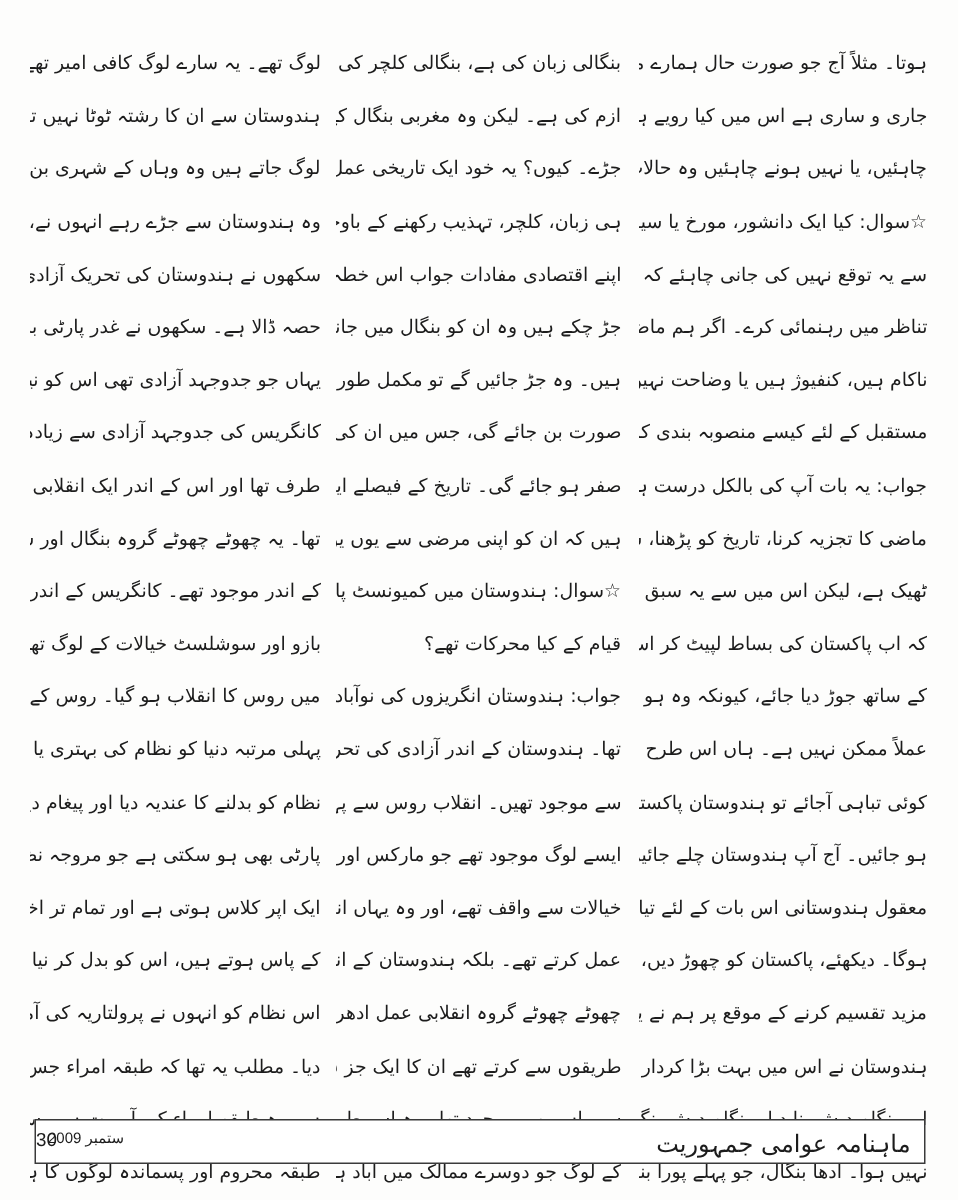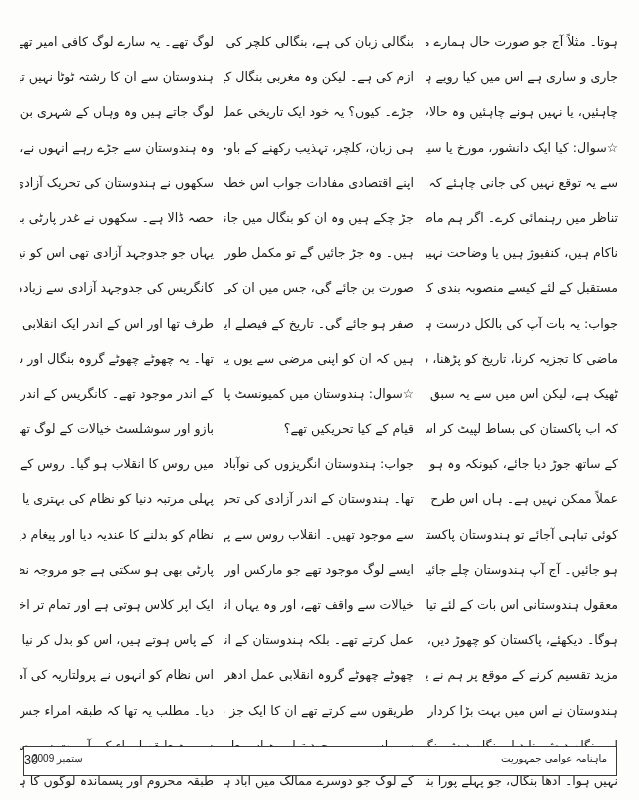--- a/index.html
+++ b/index.html
@@ -76,21 +76,21 @@
       width: 100%;
       top: 6px;
       text-align: left;
       font-family: "Liberation Sans", sans-serif;
       font-size: 12.5px;
     }
     .footer-title {
       position: absolute;
       right: 9px;
       top: 6px;
-      font-size: 10px;
+      font-size: 16px;
       direction: rtl;
     }
   </style>
 </head>
 <body>
 
 <div class="page">
 
   <div class="column col-right">
       <span class="line">ہوتا۔ مثلاً آج جو صورت حال ہمارے ملک میں</span>
@@ -121,21 +121,21 @@
       <span class="line">ازم کی ہے۔ لیکن وہ مغربی بنگال کے ساتھ نہیں</span>
       <span class="line">جڑے۔ کیوں؟ یہ خود ایک تاریخی عمل ہے۔ ایک</span>
       <span class="line">ہی زبان، کلچر، تہذیب رکھنے کے باوجود ان کے</span>
       <span class="line">اپنے اقتصادی مفادات جواب اس خطہ زمین سے</span>
       <span class="line">جڑ چکے ہیں وہ ان کو بنگال میں جانے سے روکتے</span>
       <span class="line">ہیں۔ وہ جڑ جائیں گے تو مکمل طور پر ایک مختلف</span>
       <span class="line">صورت بن جائے گی، جس میں ان کی اپنی حیثیت</span>
       <span class="line">صفر ہو جائے گی۔ تاریخ کے فیصلے ایسے نہیں ہوتے</span>
       <span class="line short">ہیں کہ ان کو اپنی مرضی سے یوں یوں کر لیں۔</span>
       <span class="line indent question">☆سوال: ہندوستان میں کمیونسٹ پارٹی کے</span>
-      <span class="line short">قیام کے کیا تحریکیں تھے؟</span>
+      <span class="line short">قیام کے کیا محرکات تھے؟</span>
       <span class="line">جواب: ہندوستان انگریزوں کی نوآبادی</span>
       <span class="line">تھا۔ ہندوستان کے اندر آزادی کی تحریکیں پہلے</span>
       <span class="line">سے موجود تھیں۔ انقلاب روس سے پہلے بھی یہاں</span>
       <span class="line">ایسے لوگ موجود تھے جو مارکس اور انقلابیوں کے</span>
       <span class="line">خیالات سے واقف تھے، اور وہ یہاں انقلابی</span>
       <span class="line">عمل کرتے تھے۔ بلکہ ہندوستان کے اندر جو</span>
       <span class="line">چھوٹے چھوٹے گروہ انقلابی عمل ادھر ادھر مختلف</span>
       <span class="line">طریقوں سے کرتے تھے ان کا ایک جز ہندوستان</span>
       <span class="line">سے باہر بھی موجود تھا۔ وہ اس طرح کہ ہندوستان</span>
       <span class="line">کے لوگ جو دوسرے ممالک میں آباد ہو گئے تھے،</span>

